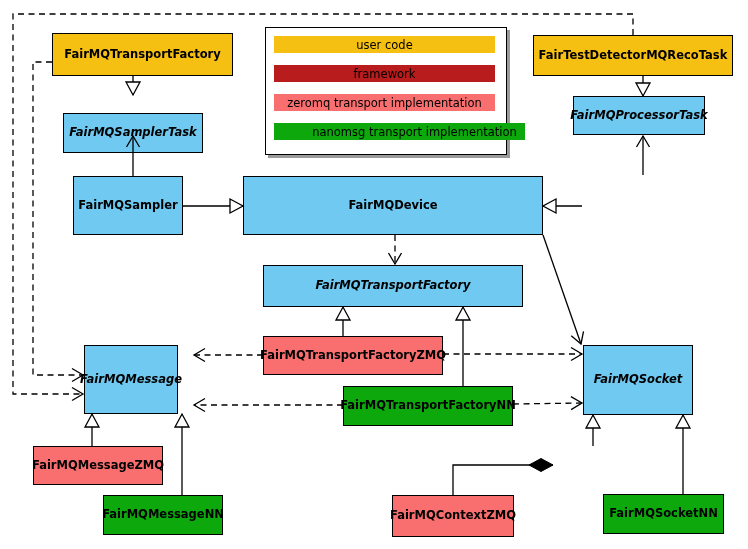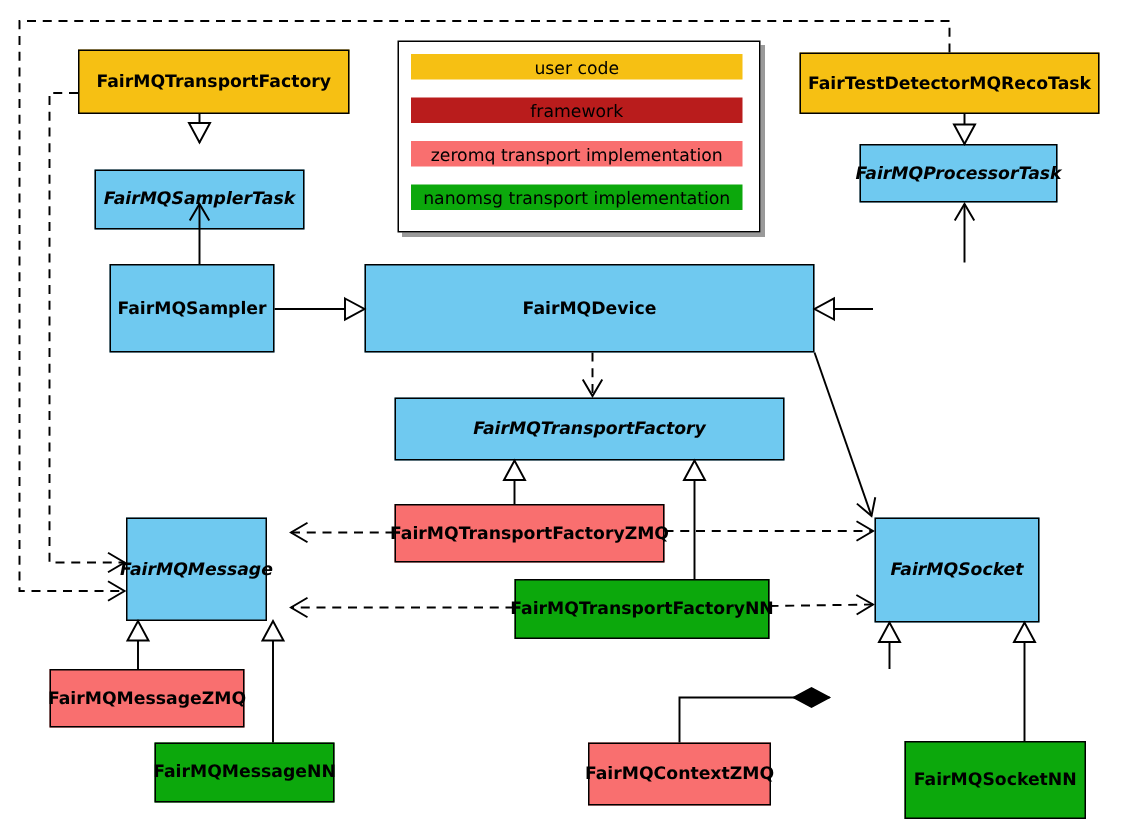--- a/index.html
+++ b/index.html
@@ -138,24 +138,24 @@
 
   <div class="node abstract" style="left: 84px; top: 345px; width: 94px; height: 69px; background-color: rgb(111, 201, 240);">FairMQMessage</div>
 
   <div class="node abstract" style="left: 583px; top: 345px; width: 110px; height: 70px; background-color: rgb(111, 201, 240);">FairMQSocket</div>
 
   <div class="node" style="left: 33px; top: 446px; width: 130px; height: 39px; background-color: rgb(249, 111, 111);">FairMQMessageZMQ</div>
 
   <div class="node" style="left: 103px; top: 495px; width: 120px; height: 40px; background-color: rgb(12, 168, 12);">FairMQMessageNN</div>
 
 
-  <div class="node" style="left: 603px; top: 494px; width: 121px; height: 52px; background-color: rgb(12, 168, 12);">FairMQSocketNN</div>
+  <div class="node" style="left: 603px; top: 494px; width: 121px; height: 40px; background-color: rgb(12, 168, 12);">FairMQSocketNN</div>
 
   <div class="node" style="left: 392px; top: 495px; width: 122px; height: 42px; background-color: rgb(249, 111, 111);">FairMQContextZMQ</div>
 
   <div id="legend">
     <div class="legend-bar" style="top: 8px; background-color: rgb(246, 192, 19);">user code</div>
     <div class="legend-bar" style="top: 37px; background-color: #b91c1c;">framework</div>
     <div class="legend-bar" style="top: 66px; background-color: rgb(249, 111, 111);">zeromq transport implementation</div>
-    <div class="legend-bar" style="top: 95px; background-color: rgb(12, 168, 12);">nanomsg transport implementation</div>
+    <div class="legend-bar" style="top: 95px; background-color: rgb(12, 168, 12); padding-left: 30px;">nanomsg transport implementation</div>
   </div>
 
 </div>
 
 </body></html>

